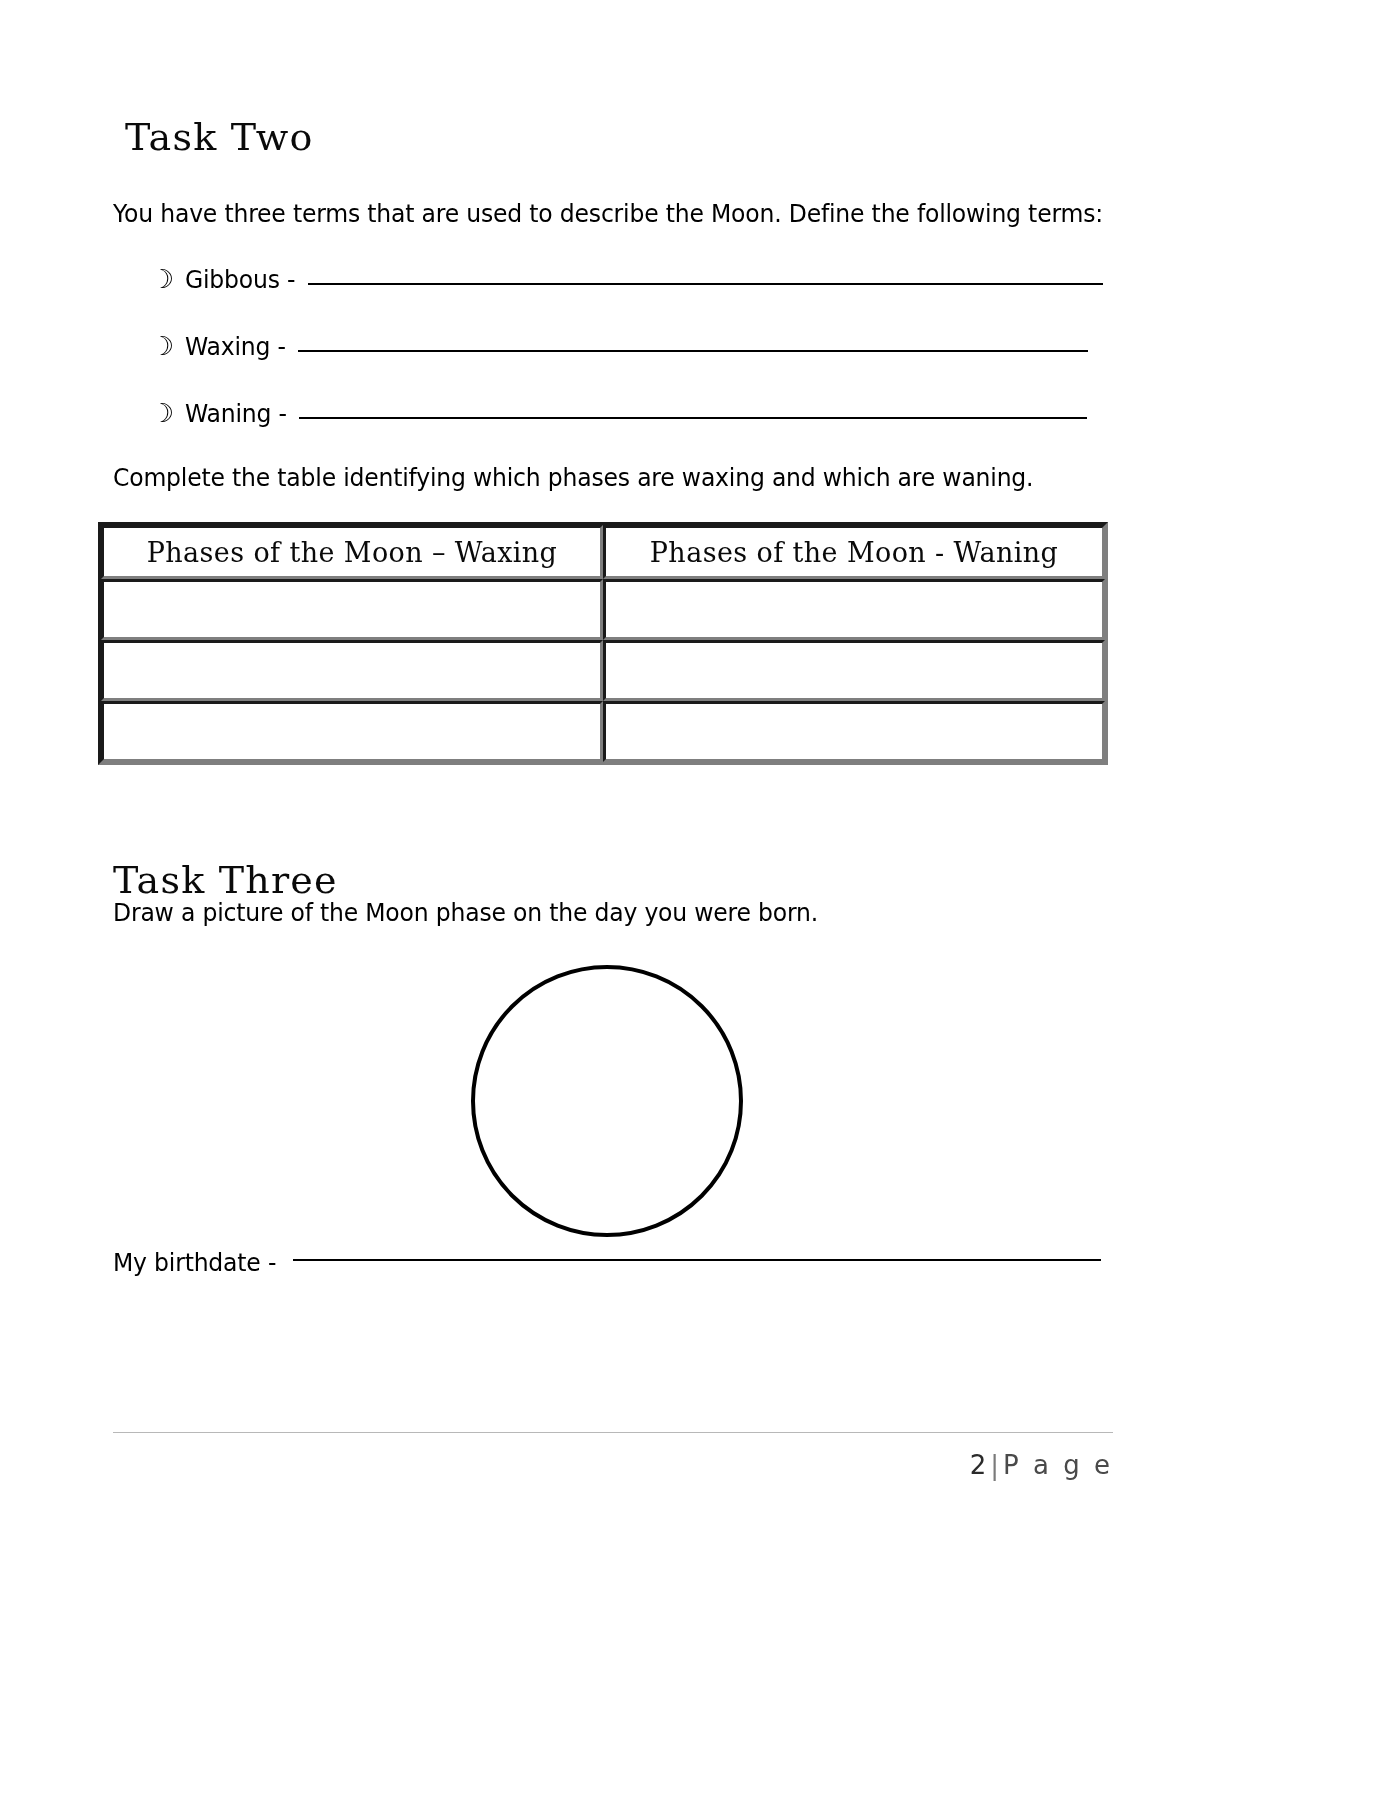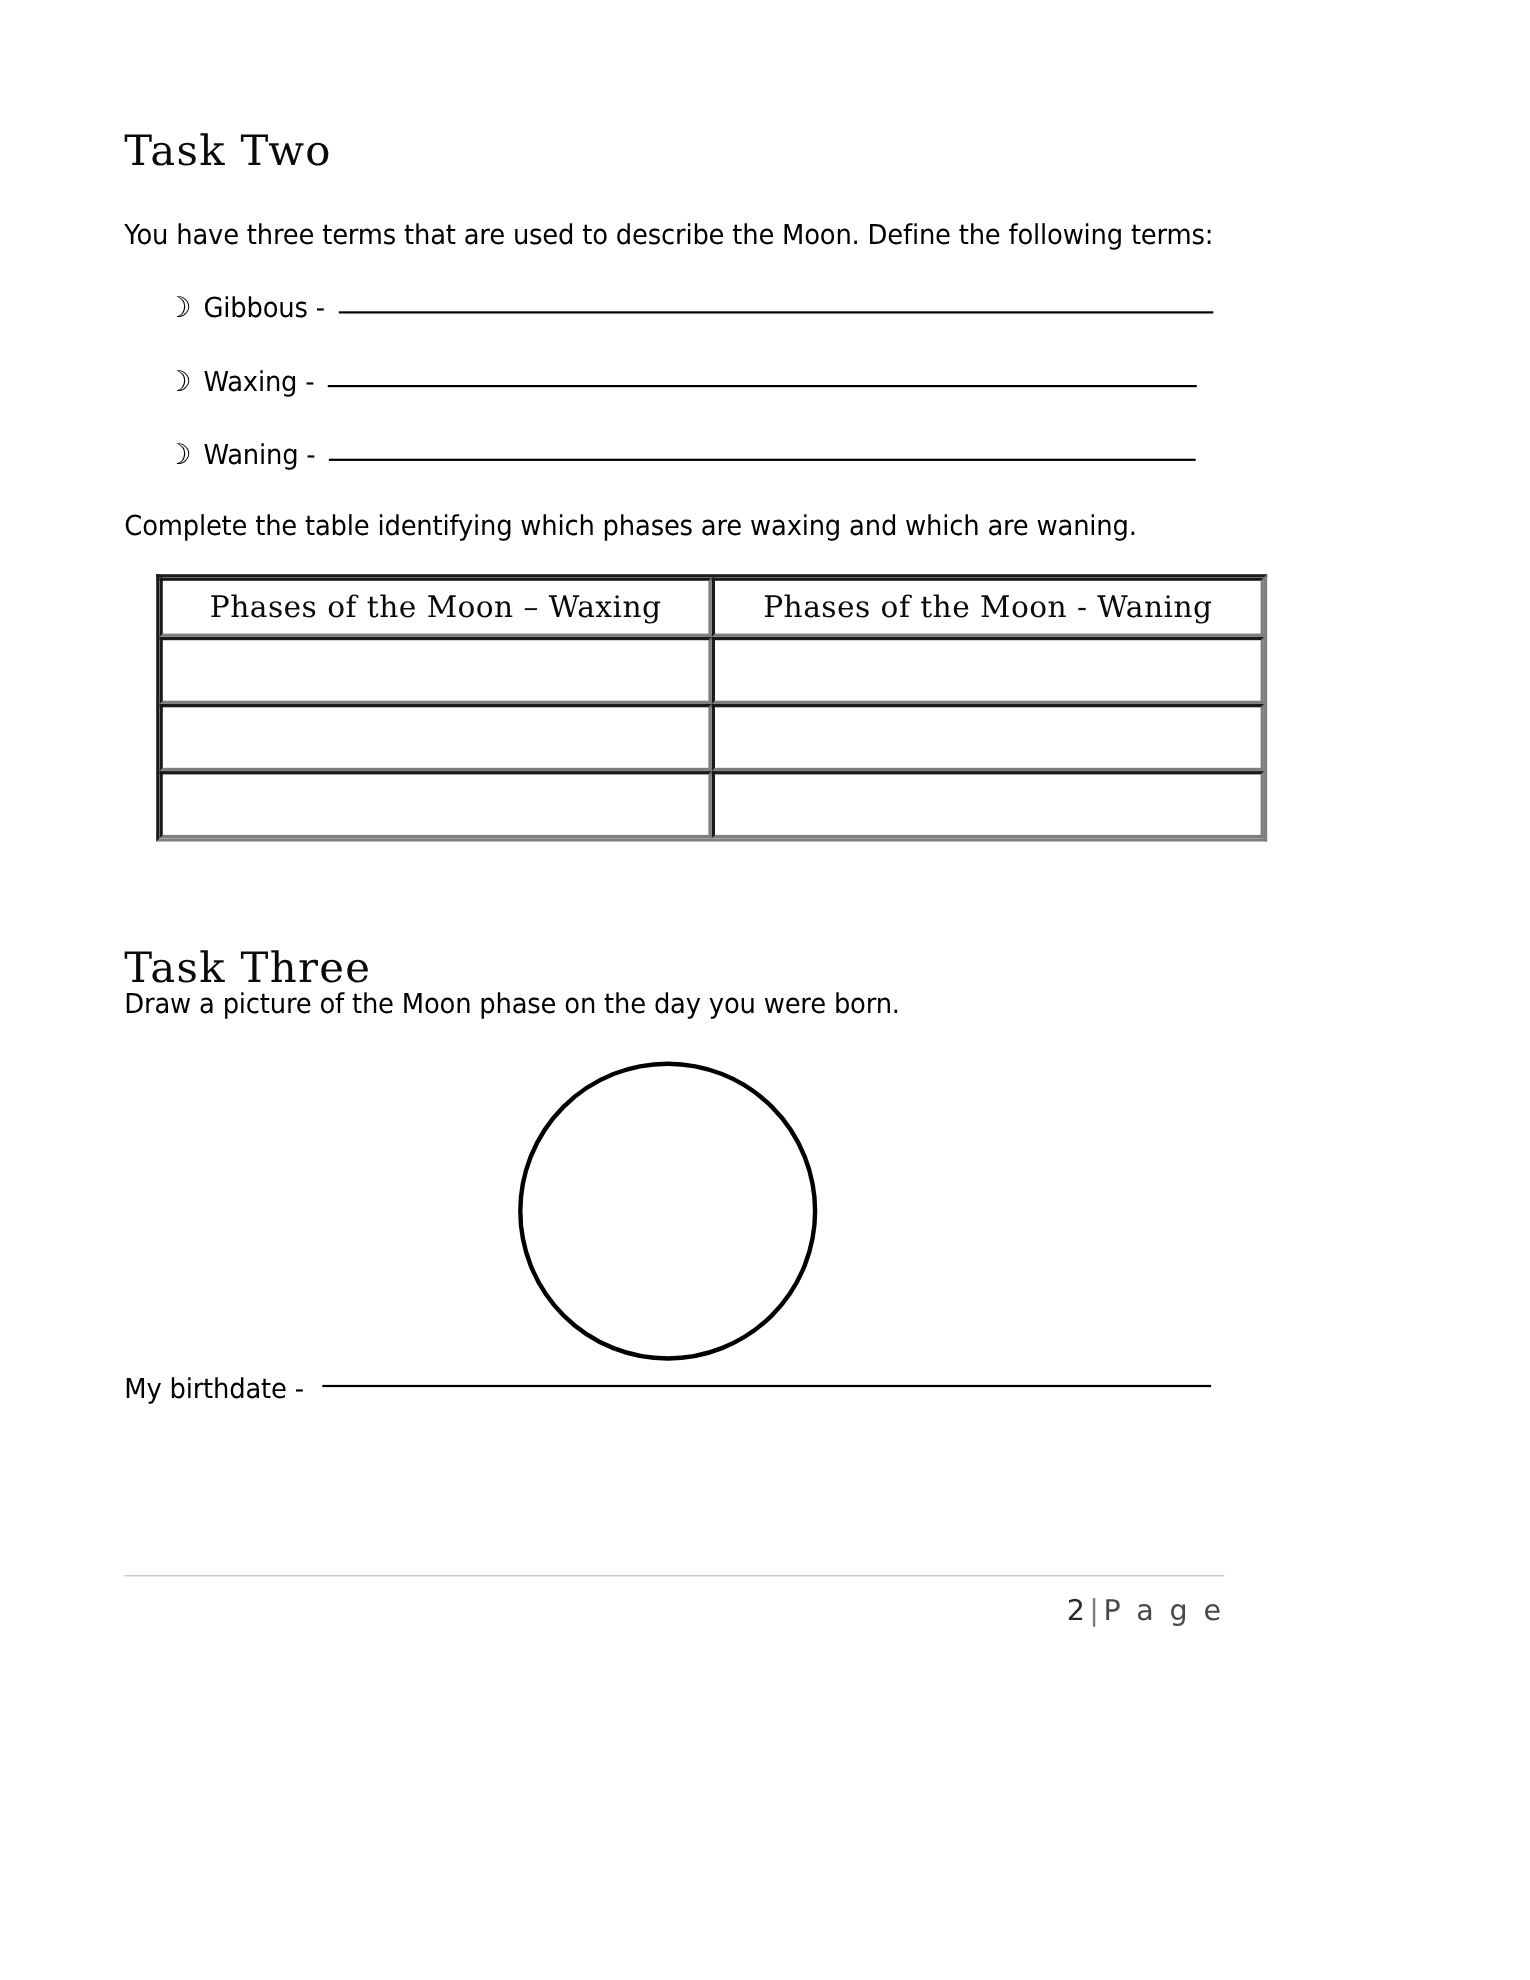--- a/index.html
+++ b/index.html
@@ -45,21 +45,21 @@
     font-size: 25px;
     font-weight: 400;
     color: #000000;
     letter-spacing: -0.2px;
     transform: scaleX(0.94);
     transform-origin: left center;
     white-space: nowrap;
   }
 
   
-  #task-two-heading { position: absolute; left: 0; top: 115px; }
+  #task-two-heading { position: absolute; left: 12px; top: 115px; }
 
   #intro-line { position: absolute; left: 0; top: 199px; }
 
   .term-row {
     position: absolute;
     display: flex;
     align-items: baseline;
     white-space: nowrap;
   }
   #term-row-0 { left: 38px; top: 265px; }
@@ -95,21 +95,20 @@
   #rule-2 { width: 788px; }
 
   #table-instruction { position: absolute; left: 0; top: 463px; }
 
   
   .moon-table-wrap {
     position: absolute;
     left: -15px;
     top: 522px;
     width: 1010px;
-    margin-left: 44px;
   }
   table.moon-table {
     border-collapse: separate;
     border-spacing: 0;
     width: 1010px;
     table-layout: fixed;
     border: 3px solid #1a1a1a;
     border-right-color: #7f7f7f;
     border-bottom-color: #7f7f7f;
     background: #ffffff;

